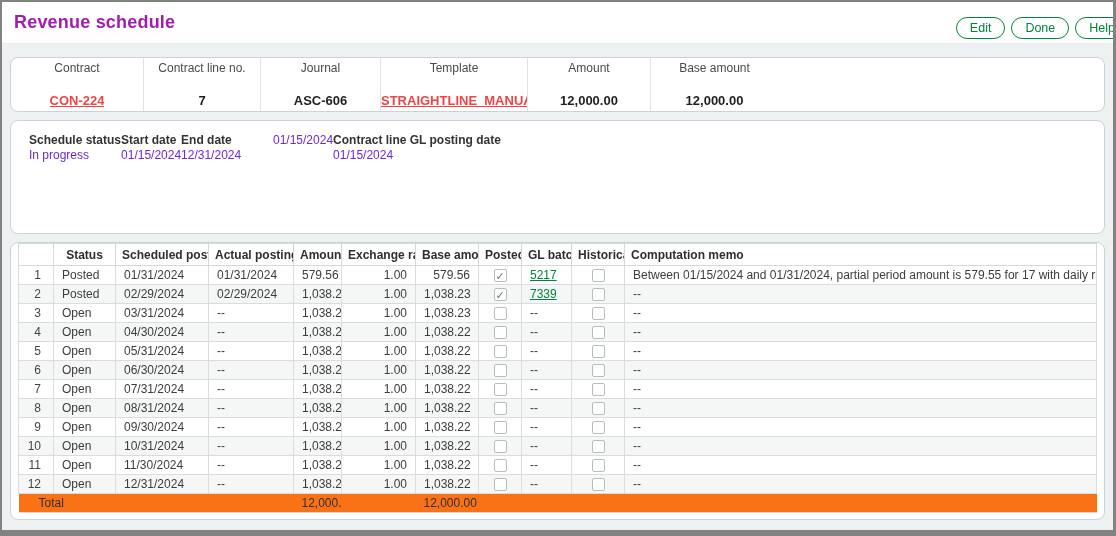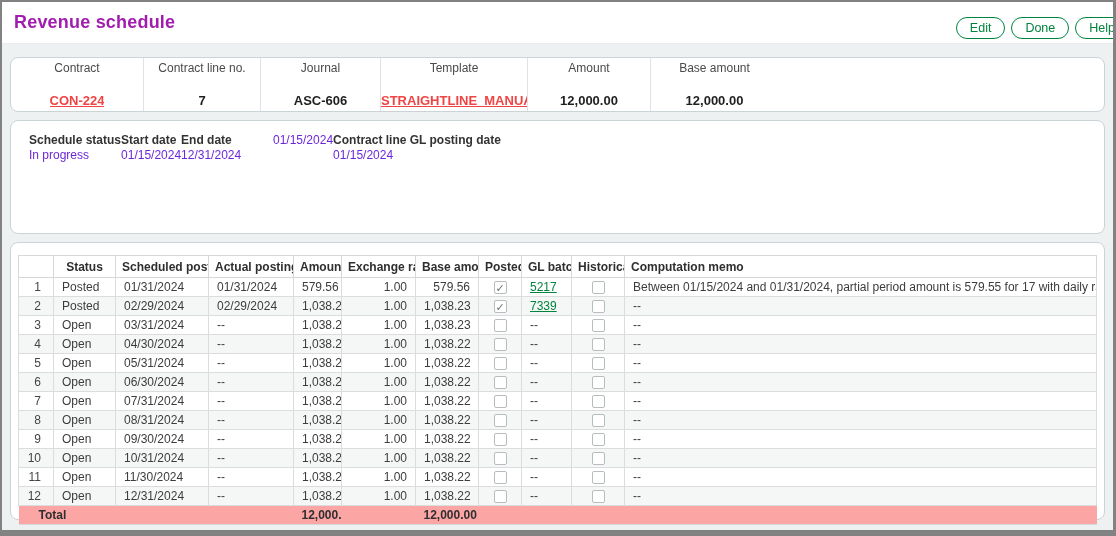--- a/index.html
+++ b/index.html
@@ -38,21 +38,21 @@
   .sum-value{ font-size:13px; font-weight:bold; color:#1f1f1f; white-space:nowrap; max-width:100%; overflow:hidden; }
   .green-link{ color:#ef4444; text-decoration:underline; cursor:pointer; }
   
   .details{ height:114px; margin-bottom:8px; padding:12px 18px; display:flex; }
   .det-col{ display:flex; flex-direction:row; }
   .det-col.left{ width:244px; }
   .det-field{ margin-bottom:5px; }
   .det-label{ font-size:12px; font-weight:bold; color:#333; line-height:15px; }
   .det-value{ font-size:12px; color:#6d28d9; line-height:15px; }
   
-  .tablecard{ height:278px; padding:12px 7px 10px 7px; }
+  .tablecard{ height:278px; padding:0 7px 10px 7px; }
   table{ width:100%; border-collapse:collapse; table-layout:fixed; }
   th{
     height:22px; font-size:12px; font-weight:bold; color:#2f2f2f;
     border:1px solid #d6d9da; text-align:center; padding:0 6px;
     background:#fff; white-space:nowrap; overflow:hidden;
   }
   th.left{ text-align:left; }
   td{
     height:19px; font-size:12px; color:#3c3c3c; border:1px solid #dadcdd;
     padding:0 8px; white-space:nowrap; overflow:hidden; background:transparent;
@@ -63,22 +63,22 @@
   td.right{ text-align:right; }
   td.center{ text-align:center; padding:0 2px; }
   .cb{
     display:inline-block; width:13px; height:13px; border:1px solid #b7bcbe;
     border-radius:2px; background:#fff; line-height:12px; font-size:11px;
     color:#6a6f71; text-align:center; vertical-align:middle; cursor:pointer;
   }
   .cb.checked::after{ content:"\2713"; }
   .gl-link{ color:#00843d; text-decoration:underline; cursor:pointer; }
   tr.total-row td{
-    background:#fca5a5; border-left:none; border-right:none;
-    border-top:1px solid #c6cacb; border-bottom:1px solid #d6d9da; font-weight:bold; color:#2f2f2f;
+    background:#f97316; border-left:none; border-right:none;
+    border-top:1px solid #c6cacb; border-bottom:1px solid #d6d9da; font-weight:normal; color:#2f2f2f;
   }
   tr.total-row td:first-child{ padding-left:20px; text-align:left; }
 </style>
 </head>
 <body>
 
 <div class="frame">
 
   <div class="topbar">
     <div class="page-title">Revenue schedule</div>

